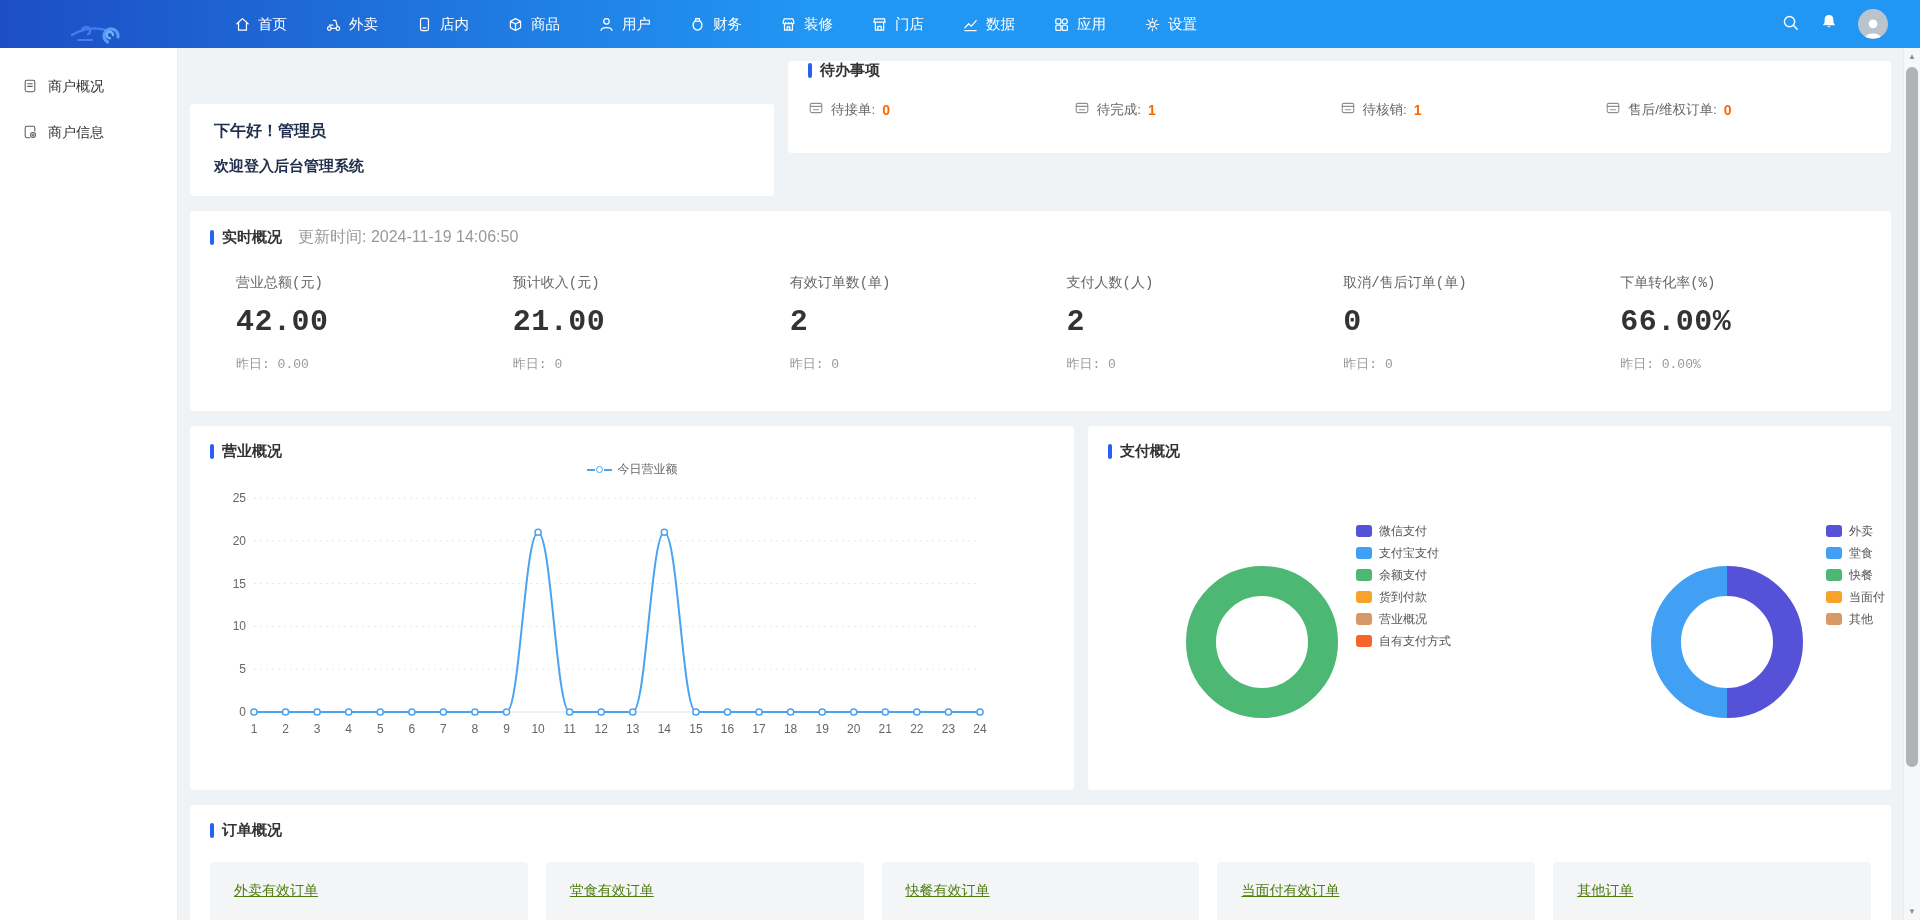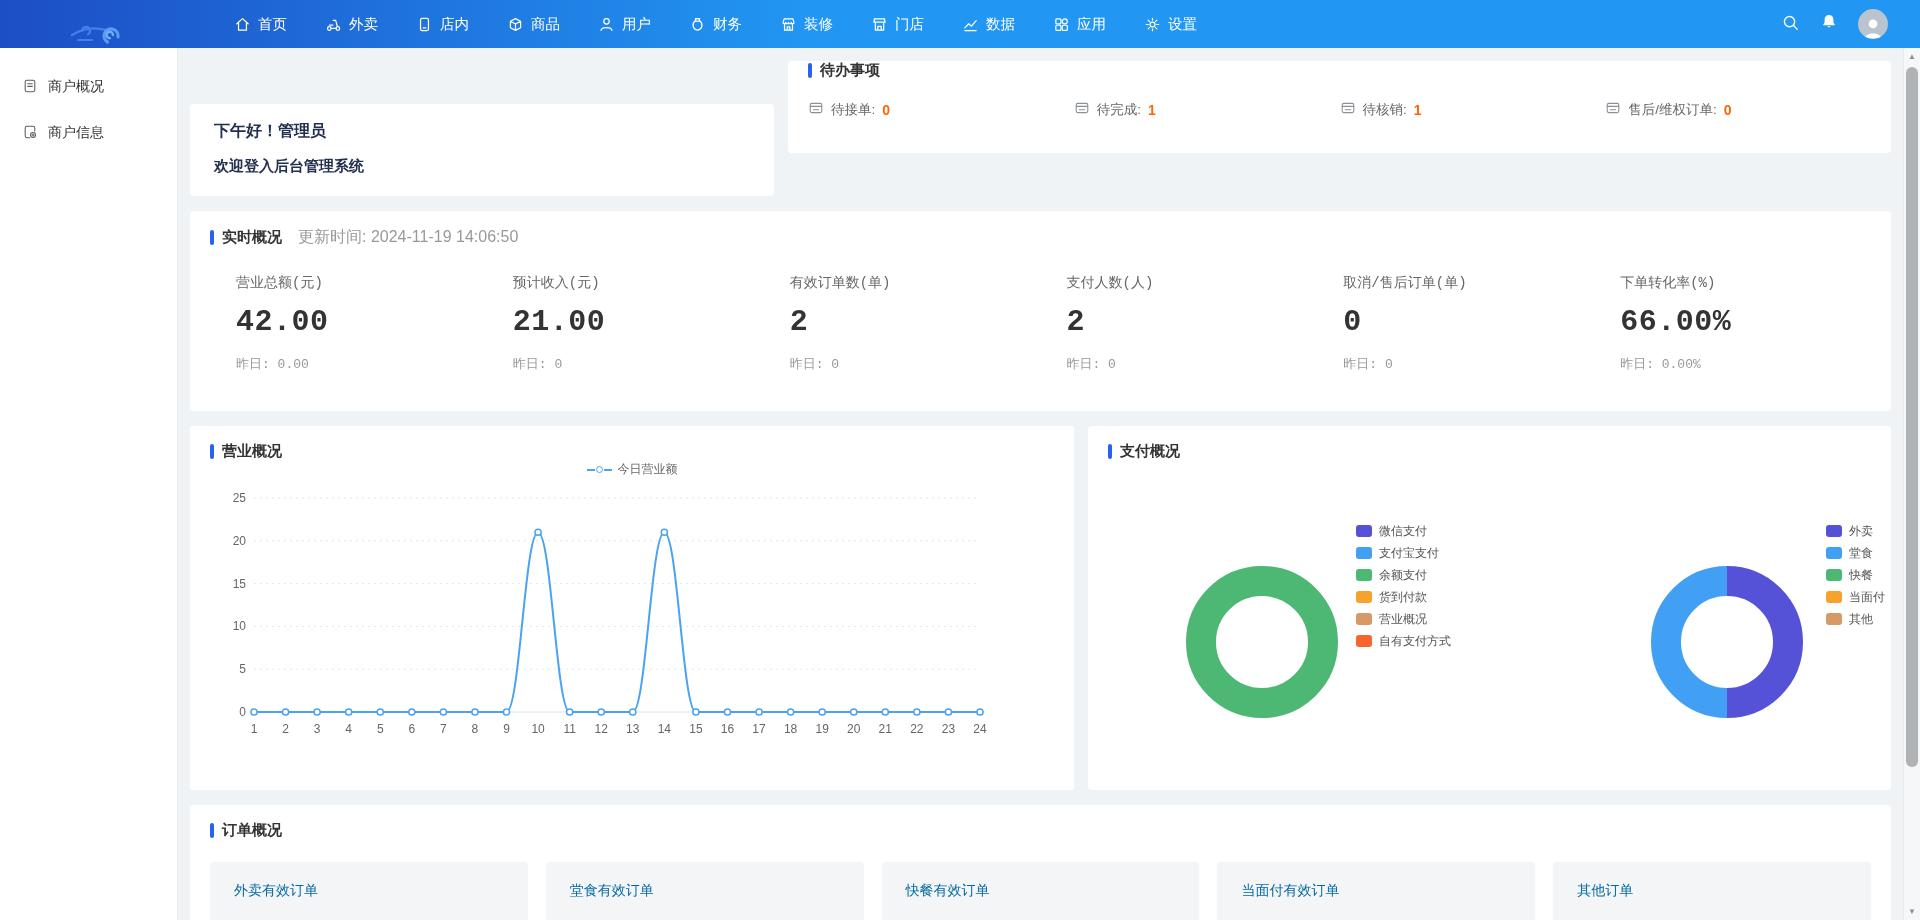--- a/index.html
+++ b/index.html
@@ -56,21 +56,21 @@
   .pie { position:absolute; top:134px; width:164px; height:164px; }
   .legend { position:absolute; top:94px; }
   .legend-item { display:flex; align-items:center; height:22px; cursor:pointer; }
   .legend-item .sw { width:16px; height:12px; border-radius:3px; margin-right:7px; }
   .legend-item .lb { font-size:12px; color:#555; }
 
   
   .orders { width:100%; height:280px; padding:16px 20px; }
   .tiles { display:grid; grid-template-columns:repeat(5,1fr); gap:18px; margin-top:22px; }
   .tile { background:#f4f5f7; border-radius:4px; height:140px; padding:20px 24px; }
-  .tile .lb { font-size:14px; color:#0369a1; }
+  .tile .lb { font-size:14px; color:#4d7c0f;text-decoration:underline; }
   .tile .val { font-size:28px; font-weight:bold; color:#222; margin-top:16px; }
 
   
   .scrollbar { position:absolute; top:48px; right:0; width:17px; bottom:0; background:#f6f7f8; border-left:1px solid #ebebeb; z-index:9; }
   .sb-btn { height:17px; display:flex; align-items:center; justify-content:center; font-size:8px; color:#8f8f8f; cursor:pointer; }
   .sb-thumb { position:absolute; top:19px; left:2px; right:2px; height:700px; background:#b0b3b6; border-radius:6px; cursor:pointer; }
   .sb-down { position:absolute; bottom:0; left:0; right:0; }
 </style>
 </head>
 <body>

